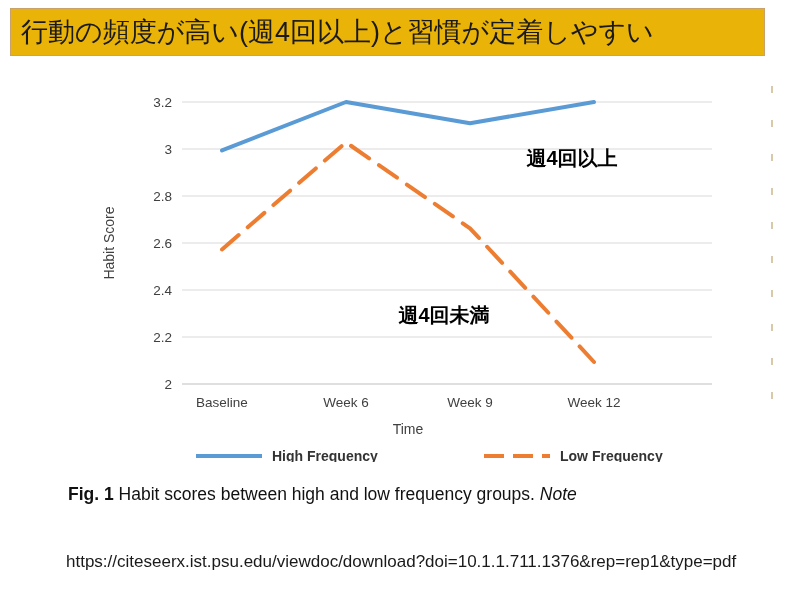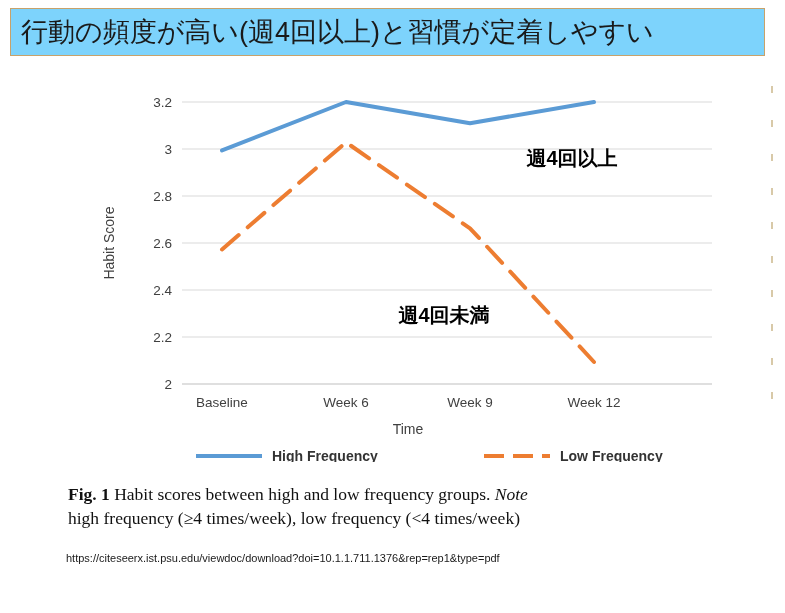--- a/index.html
+++ b/index.html
@@ -7,21 +7,21 @@
     width:785px;height:613px;
     background:#ffffff;
     font-family:"Liberation Sans", sans-serif;
     position:relative;
     overflow:hidden;
   }
   .title-banner{
     position:absolute;
     left:10px;top:8px;
     width:755px;height:48px;
-    background:#7dd3fc;
+    background:#eab308;
     border:1px solid #c8a26a;
     box-sizing:border-box;
     display:flex;align-items:center;
     padding-left:10px;
   }
   .title-banner span{
     font-size:27px;
     color:#1a1a1a;
     letter-spacing:0px;
     white-space:nowrap;
@@ -46,33 +46,33 @@
     font-size:20px;font-weight:bold;fill:#000;
   }
   .legend-label{
     font-size:14px;font-weight:bold;fill:#333;
   }
 
   .caption{
     position:absolute;
     left:68px;top:482px;
     width:690px;
-    font-family:Liberation Serif, serif;
+    font-family:Liberation Sans, sans-serif;
     font-size:17.5px;
     color:#111;
     line-height:1.38;
   }
   .caption b{font-weight:bold;}
   .caption i{font-style:italic;}
 
   .url{
     position:absolute;
     left:66px;top:551px;
     width:700px;
-    font-size:11px;
+    font-size:17px;
     color:#1a1a1a;
     line-height:1.35;
     word-break:break-all;
   }
 
   .edge-marks{
     position:absolute;
     right:8px;top:86px;
     width:6px;height:380px;
   }
@@ -134,21 +134,20 @@
     <text class="legend-label" x="488" y="389">Low Frequency</text>
   </g>
 
 </svg>
 </div>
 
 <div class="caption">
   <b>Fig. 1</b>
   <span>Habit scores between high and low frequency groups.</span>
   <i>Note</i><br>
-  <span>high frequency (≥4 times/week), low frequency (&lt;4 times/week)</span>
 </div>
 
 <div class="url">https://citeseerx.ist.psu.edu/viewdoc/download?doi=10.1.1.711.1376&amp;rep=rep1&amp;type=pdf</div>
 
 <div class="edge-marks">
   <i></i>
     <i></i>
     <i></i>
     <i></i>
     <i></i>

